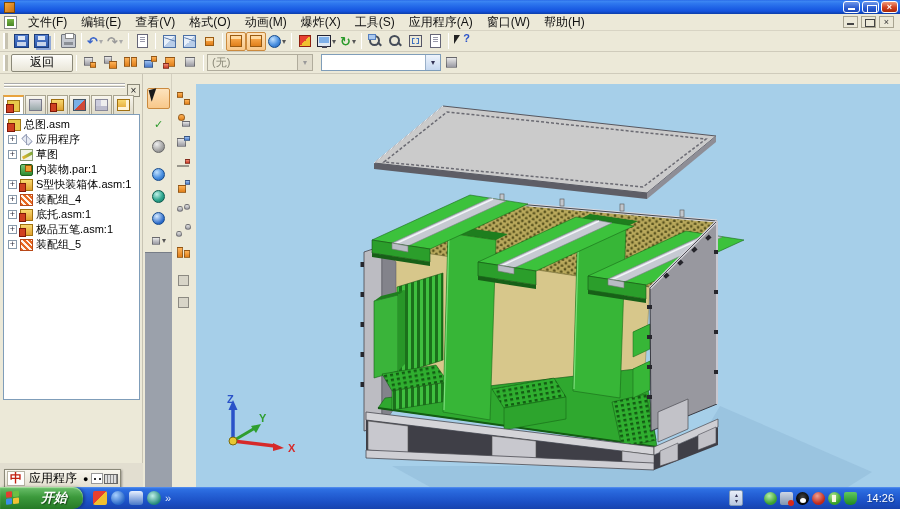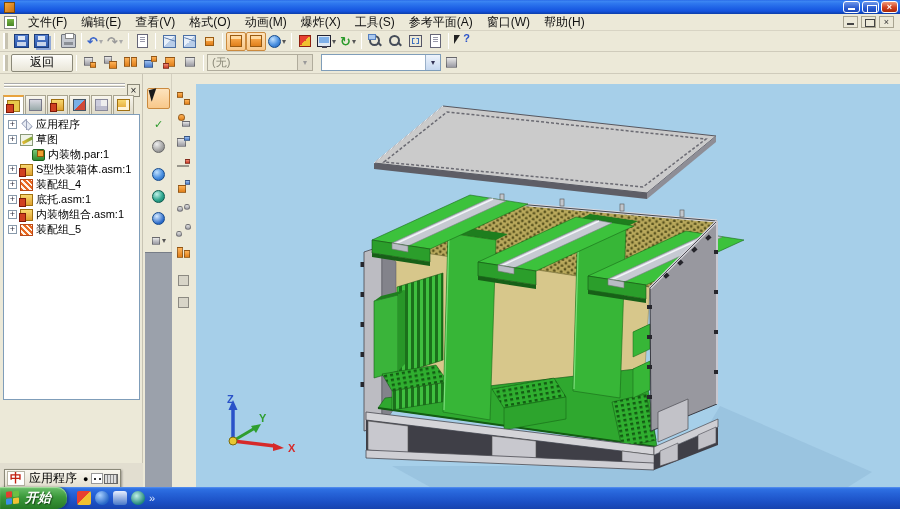--- a/index.html
+++ b/index.html
@@ -133,21 +133,21 @@
   .ime .zh{color:#c02010;font-weight:bold;font-size:12px;padding:0 2px;border:1px solid #b8b4a4;background:#fff;line-height:13px;}
   .ime .nm{font-size:12px;padding:0 3px;white-space:nowrap;}
   .ime .dot{font-size:9px;line-height:10px;padding:0 2px;}
   .ime .punc{width:12px;height:11px;border:1px solid #999;background:#fff;position:relative;}
   .ime .punc::after{content:"";position:absolute;left:2px;top:4px;width:2px;height:2px;background:#333;box-shadow:5px 0 0 #333;}
   .ime .kbd{width:14px;height:10px;border:1px solid #666;background:
     repeating-linear-gradient(90deg,#ddd 0 2px,#888 2px 3px);}
   
   .taskbar{position:absolute;left:0;top:487px;width:900px;height:22px;
     background:linear-gradient(180deg,#5a93f0 0%,#2f71e3 8%,#2663d8 30%,#1b4fc4 70%,#1743ae 100%);display:flex;align-items:center;}
-  .startbtn{height:22px;padding:0 16px 0 6px;border-radius:0 10px 10px 0;display:flex;align-items:center;gap:4px;
+  .startbtn{height:22px;padding:0 16px 0 6px;border-radius:0 10px 10px 0;display:flex;align-items:center;gap:20px;
     background:linear-gradient(#6cc06c,#3c9a3c 45%,#267a26);box-shadow:inset 0 1px 1px #a8e0a0, 2px 0 3px rgba(0,0,0,.3);font-family:Liberation Serif, serif;}
   .flag{width:15px;height:14px;position:relative;transform:skewY(-6deg);flex:none;}
   .flag i{position:absolute;width:6px;height:6px;border-radius:1px;}
   .start-label{color:#fff;font-weight:bold;font-style:italic;font-size:13px;text-shadow:1px 1px 1px #1a4a1a;}
   .ql{display:flex;align-items:center;gap:4px;margin-left:10px;}
   .qlicon{width:14px;height:14px;border-radius:2px;}
   .chev{color:#dce8fc;font-size:11px;}
   .tray{margin-left:auto;display:flex;align-items:center;gap:3px;padding-right:6px;}
   .tray-toggle{width:14px;height:16px;background:linear-gradient(#e8eef8,#b8c8e0);border:1px solid #8098b8;border-radius:2px;
     display:flex;flex-direction:column;align-items:center;justify-content:center;font-size:6px;color:#335;line-height:6px;margin-right:18px;}
@@ -172,21 +172,21 @@
 
   <div class="menubar">
     <div class="doc-icon"></div>
     <div class="menu-item">文件(F)</div>
     <div class="menu-item">编辑(E)</div>
     <div class="menu-item">查看(V)</div>
     <div class="menu-item">格式(O)</div>
     <div class="menu-item">动画(M)</div>
     <div class="menu-item">爆炸(X)</div>
     <div class="menu-item">工具(S)</div>
-    <div class="menu-item">参考平面(A)</div>
+    <div class="menu-item">应用程序(A)</div>
     <div class="menu-item">窗口(W)</div>
     <div class="menu-item">帮助(H)</div>
     <div class="mdi-btns">
       <div class="mdibtn min2"></div>
       <div class="mdibtn rest2"></div>
       <div class="mdibtn">×</div>
     </div>
   </div>
 
   <div class="toolbar tb1">
@@ -346,30 +346,34 @@
         </div>
       <div class="dtab">
           <span class="ti" style="background:#eee;border:1px solid #889;box-shadow:inset 0 -4px 0 #bbc, inset 5px 0 0 #ccd;"></span>
         </div>
       <div class="dtab">
           <span class="ti" style="background:linear-gradient(#f8d870,#e0a030);border:1px solid #a07010;box-shadow:inset -3px -3px 0 #fff4d8;"></span>
         </div>
     </div>
     <div class="tree-box">
       <div class="trow" style="padding-left:4px;">
+          <span class="ti ti-asmroot"></span>
+          <span>总图.asm</span>
+        </div>
+      <div class="trow" style="padding-left:4px;">
           <span class="exp">+</span>
           <span class="ti ti-plane"></span>
           <span>应用程序</span>
         </div>
       <div class="trow" style="padding-left:4px;">
           <span class="exp">+</span>
           <span class="ti ti-sketch"></span>
           <span>草图</span>
         </div>
-      <div class="trow" style="padding-left:16px;">
+      <div class="trow" style="padding-left:4px;">
           <span class="exp blank"></span>
           <span class="ti ti-part"></span>
           <span>内装物.par:1</span>
         </div>
       <div class="trow" style="padding-left:4px;">
           <span class="exp">+</span>
           <span class="ti ti-box"></span>
           <span>S型快装箱体.asm:1</span>
         </div>
       <div class="trow" style="padding-left:4px;">
@@ -378,21 +382,21 @@
           <span>装配组_4</span>
         </div>
       <div class="trow" style="padding-left:4px;">
           <span class="exp">+</span>
           <span class="ti ti-box"></span>
           <span>底托.asm:1</span>
         </div>
       <div class="trow" style="padding-left:4px;">
           <span class="exp">+</span>
           <span class="ti ti-box"></span>
-          <span>内装物组合.asm:1</span>
+          <span>极品五笔.asm:1</span>
         </div>
       <div class="trow" style="padding-left:4px;">
           <span class="exp">+</span>
           <span class="ti ti-hatch"></span>
           <span>装配组_5</span>
         </div>
     </div>
     <div class="dock-bottom"></div>
   </div>
 
@@ -656,15 +660,34 @@
       </span>
       <span class="start-label">开始</span>
     </div>
     <div class="ql">
       <span class="qlicon" style="background:linear-gradient(135deg,#e84030 50%,#f0c030 50%);"></span>
       <span class="qlicon" style="background:radial-gradient(circle at 35% 30%,#a8d0ff,#2868c8 70%);border-radius:50%;"></span>
       <span class="qlicon" style="background:linear-gradient(#e8f0ff,#4878c8);border-radius:3px;"></span>
       <span class="qlicon" style="background:radial-gradient(circle at 40% 35%,#c0f0e8,#208878 70%);border-radius:50%;"></span>
       <span class="chev">»</span>
     </div>
+    <div class="tray">
+      <span class="tray-toggle">
+          <span>▴</span>
+          <span>▾</span>
+        </span>
+      <span class="trico" style="background:radial-gradient(circle at 40% 30%,#b8f0a8,#3aa030 65%);border-radius:50%;"></span>
+      <span class="trico" style="background:linear-gradient(#cdd6e4,#8094b0);">
+          <i style="position:absolute;right:-1px;bottom:-1px;width:6px;height:6px;background:#d82818;border-radius:50%;"></i>
+        </span>
+      <span class="trico" style="background:radial-gradient(circle at 50% 40%,#444,#000 70%);border-radius:50%;">
+          <i style="position:absolute;left:3.5px;top:6px;width:6px;height:5px;background:#fff;border-radius:50%;"></i>
+        </span>
+      <span class="trico" style="background:radial-gradient(circle at 40% 30%,#f0a090,#c02818 65%);border-radius:50%;"></span>
+      <span class="trico" style="background:radial-gradient(circle at 40% 30%,#b0e890,#38a028 65%);border-radius:50%;">
+          <i style="position:absolute;left:4px;top:3px;width:4px;height:7px;background:#f8f8e0;"></i>
+        </span>
+      <span class="trico" style="background:linear-gradient(#60c860,#1e8a1e);border-radius:2px 2px 6px 6px;"></span>
+      <span class="clock">14:26</span>
+    </div>
   </div>
 
 </div>
 
 </body></html>

